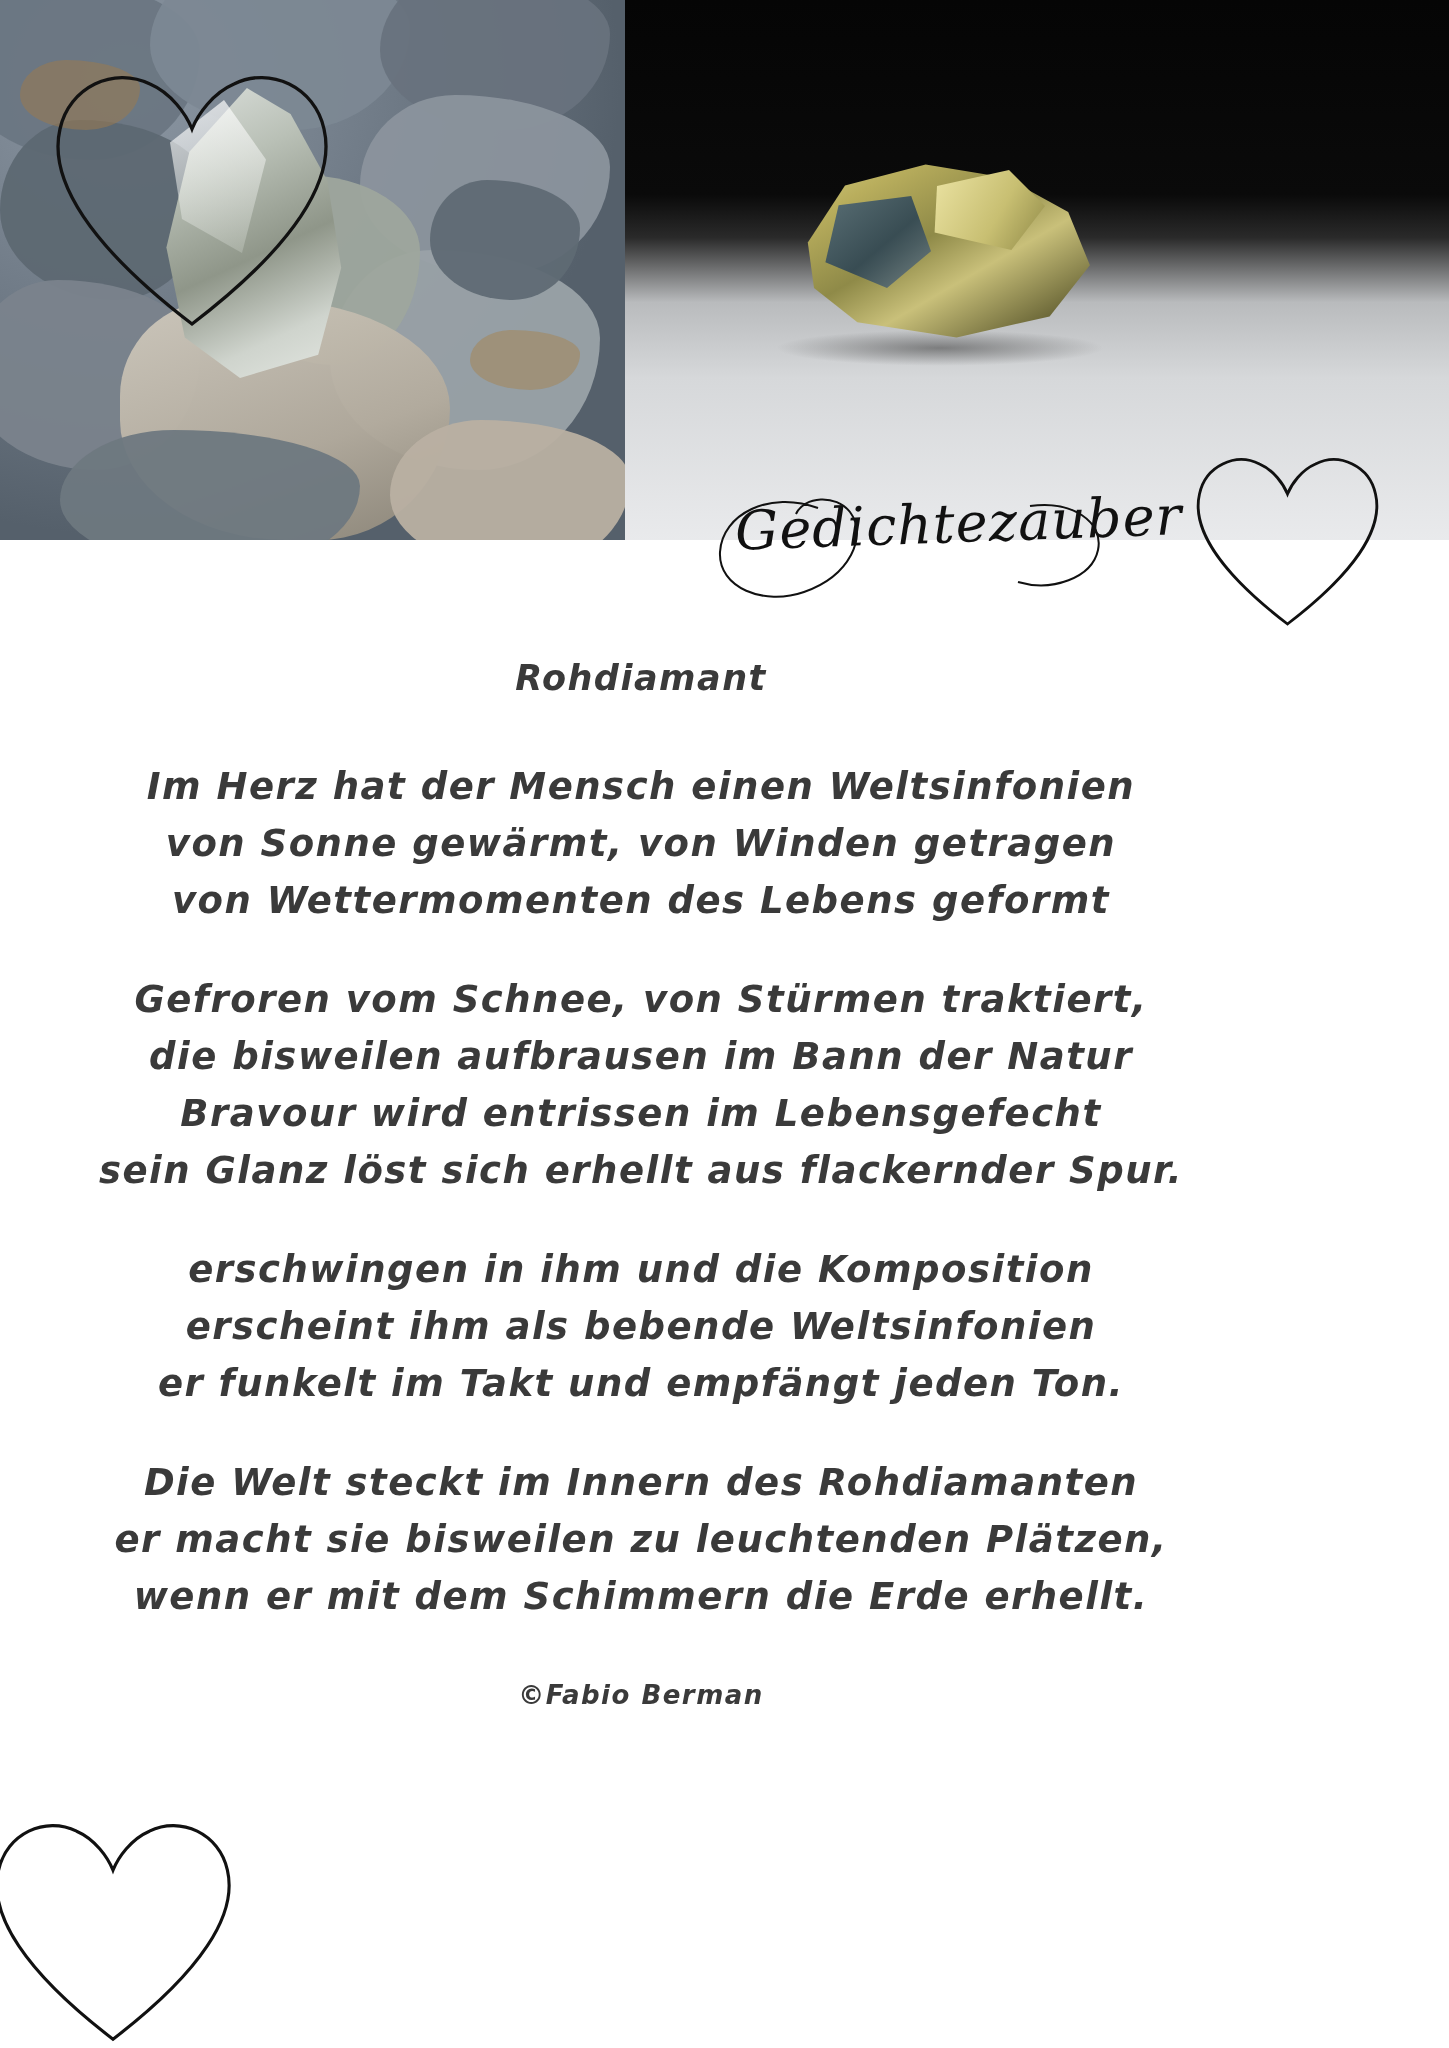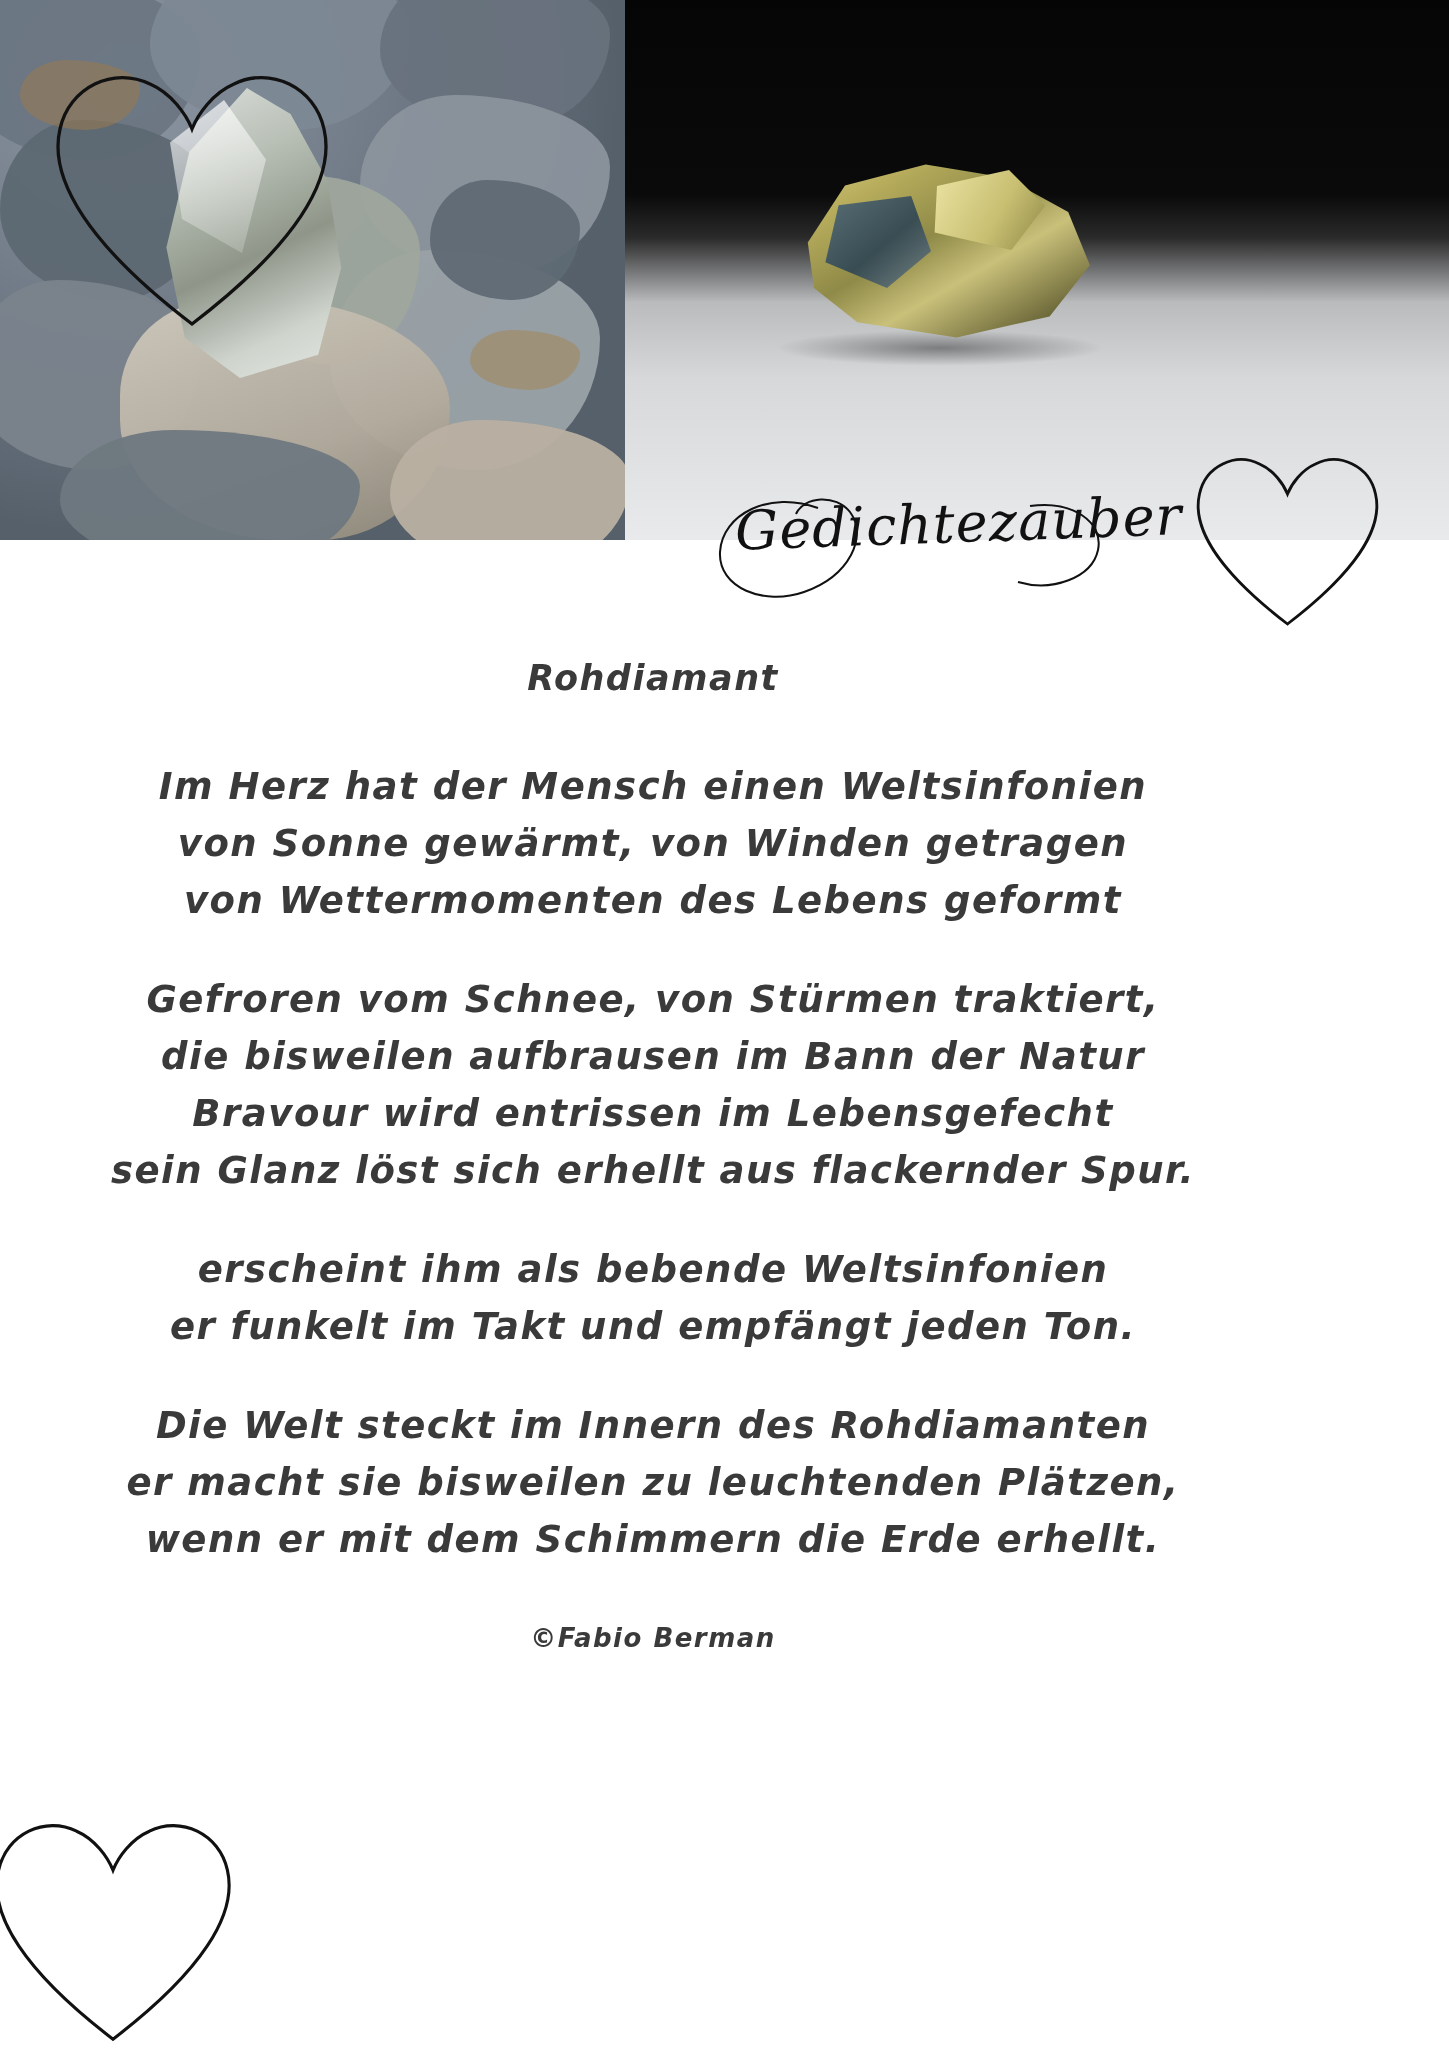--- a/index.html
+++ b/index.html
@@ -143,21 +143,21 @@
     letter-spacing: 1px;
     color: #111;
     white-space: nowrap;
     transform: rotate(-2deg);
   }
   .brand-swirl { position: absolute; left: 0; top: 0; }
 
   
   .poem {
     position: absolute;
-    left: 16px;
+    left: 4px;
     top: 650px;
     width: 1274px;
     text-align: center;
     font-family: "DejaVu Sans", sans-serif;
     font-style: italic;
     font-weight: 700;
     color: #3a3a3a;
     letter-spacing: 1.5px;
   }
   .poem-title {
@@ -252,20 +252,21 @@
   </div>
 
   <div class="stanza">
     <div class="poem-line">Gefroren vom Schnee, von Stürmen traktiert,</div>
     <div class="poem-line">die bisweilen aufbrausen im Bann der Natur</div>
     <div class="poem-line">Bravour wird entrissen im Lebensgefecht</div>
     <div class="poem-line">sein Glanz löst sich erhellt aus flackernder Spur.</div>
   </div>
 
   <div class="stanza">
+    <div class="poem-line">erschwingen in ihm und die Komposition</div>
     <div class="poem-line">erscheint ihm als bebende Weltsinfonien</div>
     <div class="poem-line">er funkelt im Takt und empfängt jeden Ton.</div>
   </div>
 
   <div class="stanza">
     <div class="poem-line">Die Welt steckt im Innern des Rohdiamanten</div>
     <div class="poem-line">er macht sie bisweilen zu leuchtenden Plätzen,</div>
     <div class="poem-line">wenn er mit dem Schimmern die Erde erhellt.</div>
   </div>
 

